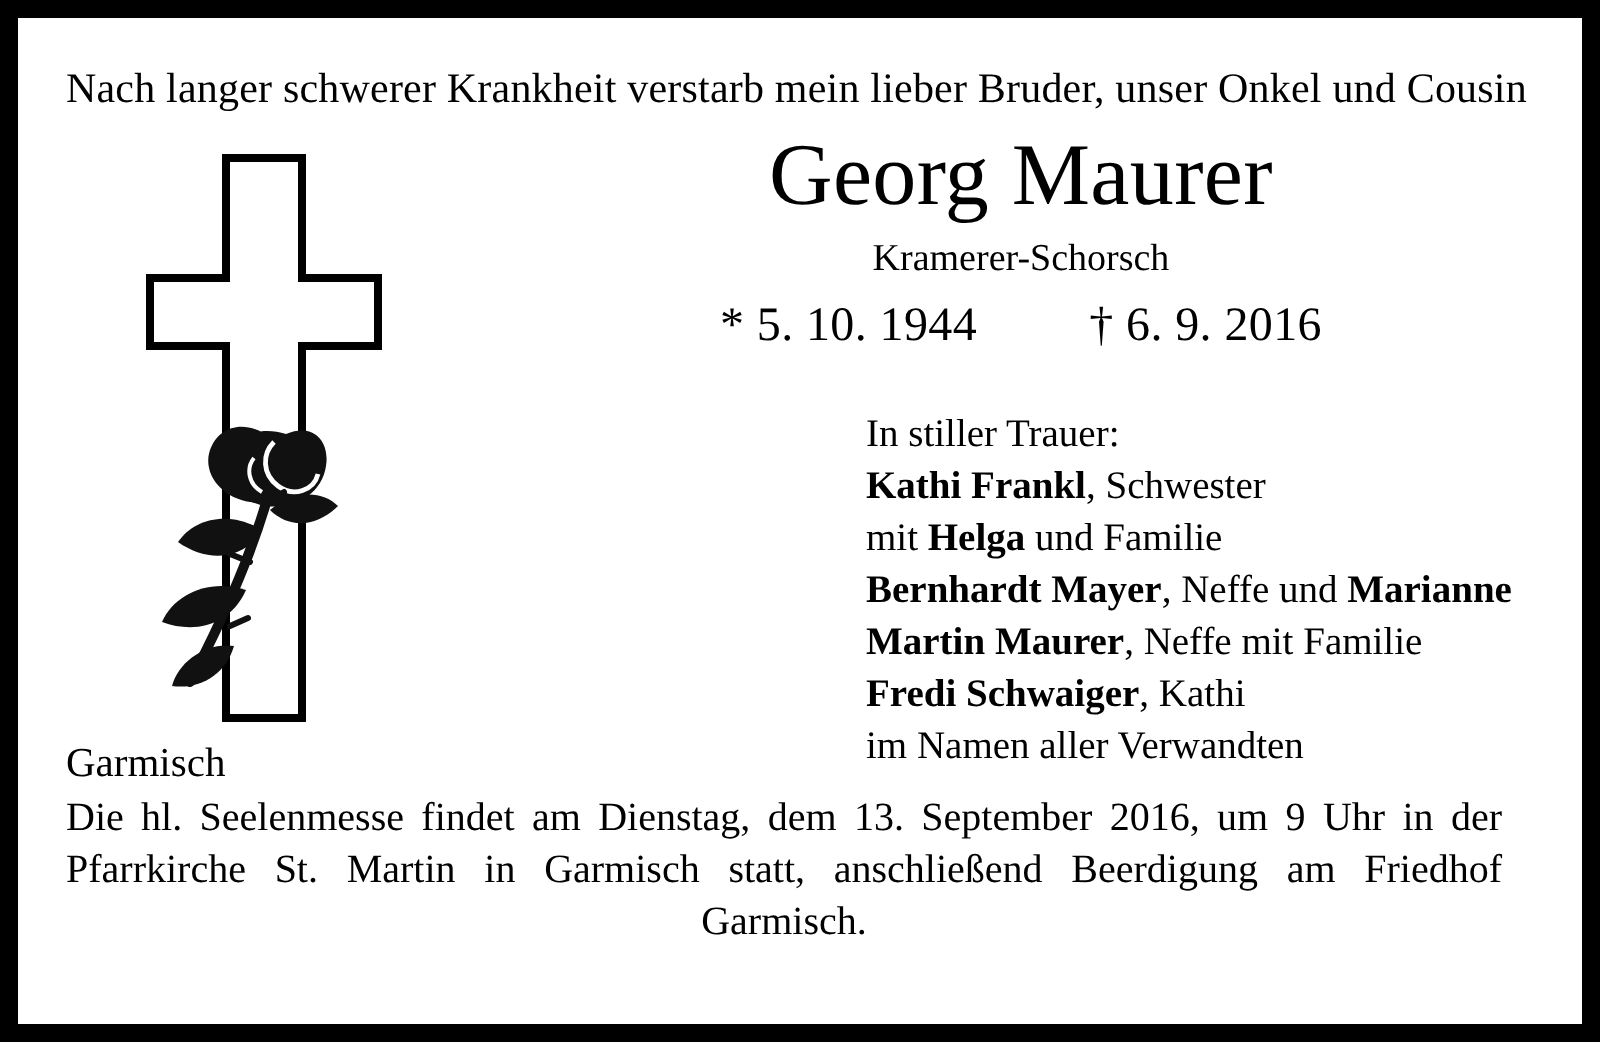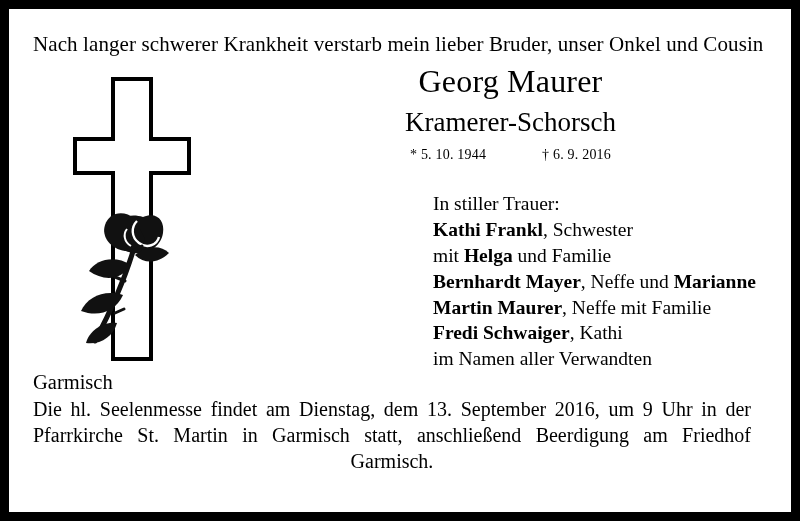--- a/index.html
+++ b/index.html
@@ -57,33 +57,33 @@
 
   .right-col {
     position: absolute;
     left: 190px;
     top: 0;
     width: 575px;
   }
 
   .name {
     text-align: center;
-    font-size: 32px;
+    font-size: 44px;
     line-height: 1.05;
     letter-spacing: 0.2px;
     margin-top: 2px;
   }
   .nickname {
     text-align: center;
-    font-size: 27px;
+    font-size: 19px;
     margin-top: 8px;
   }
   .dates {
     text-align: center;
-    font-size: 14px;
+    font-size: 24px;
     margin-top: 9px;
     letter-spacing: 0.2px;
   }
   .dates .dagger-part {
     display: inline-block;
     margin-left: 56px;
   }
 
   .mourners {
     margin-top: 28px;

